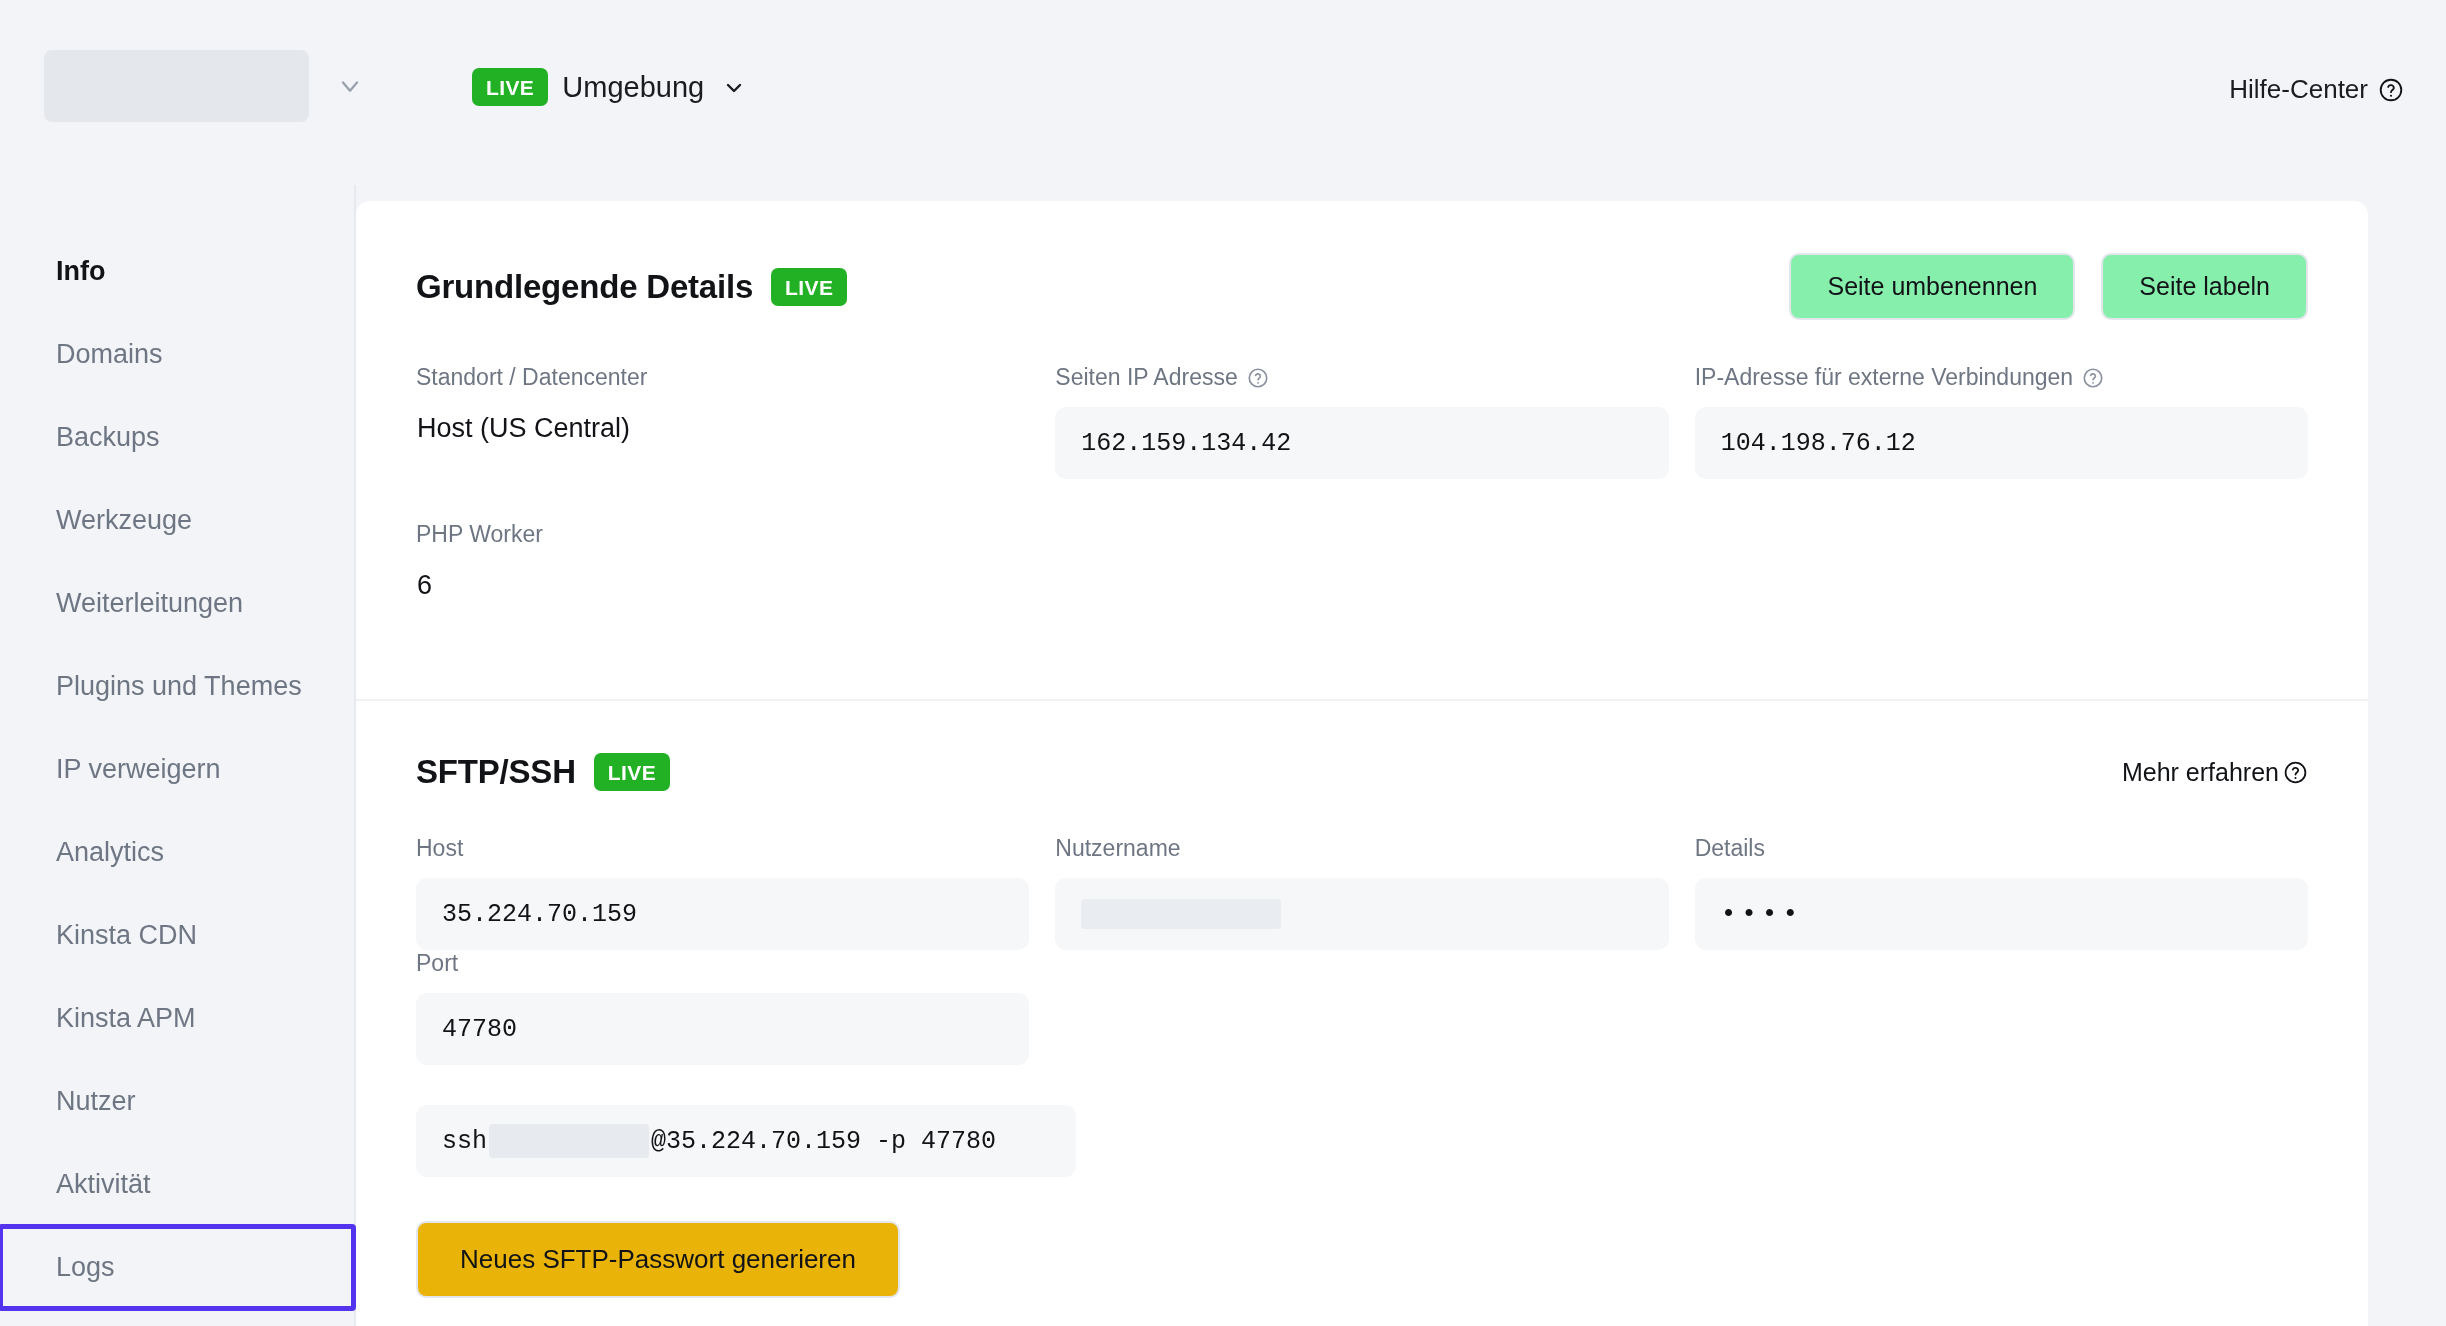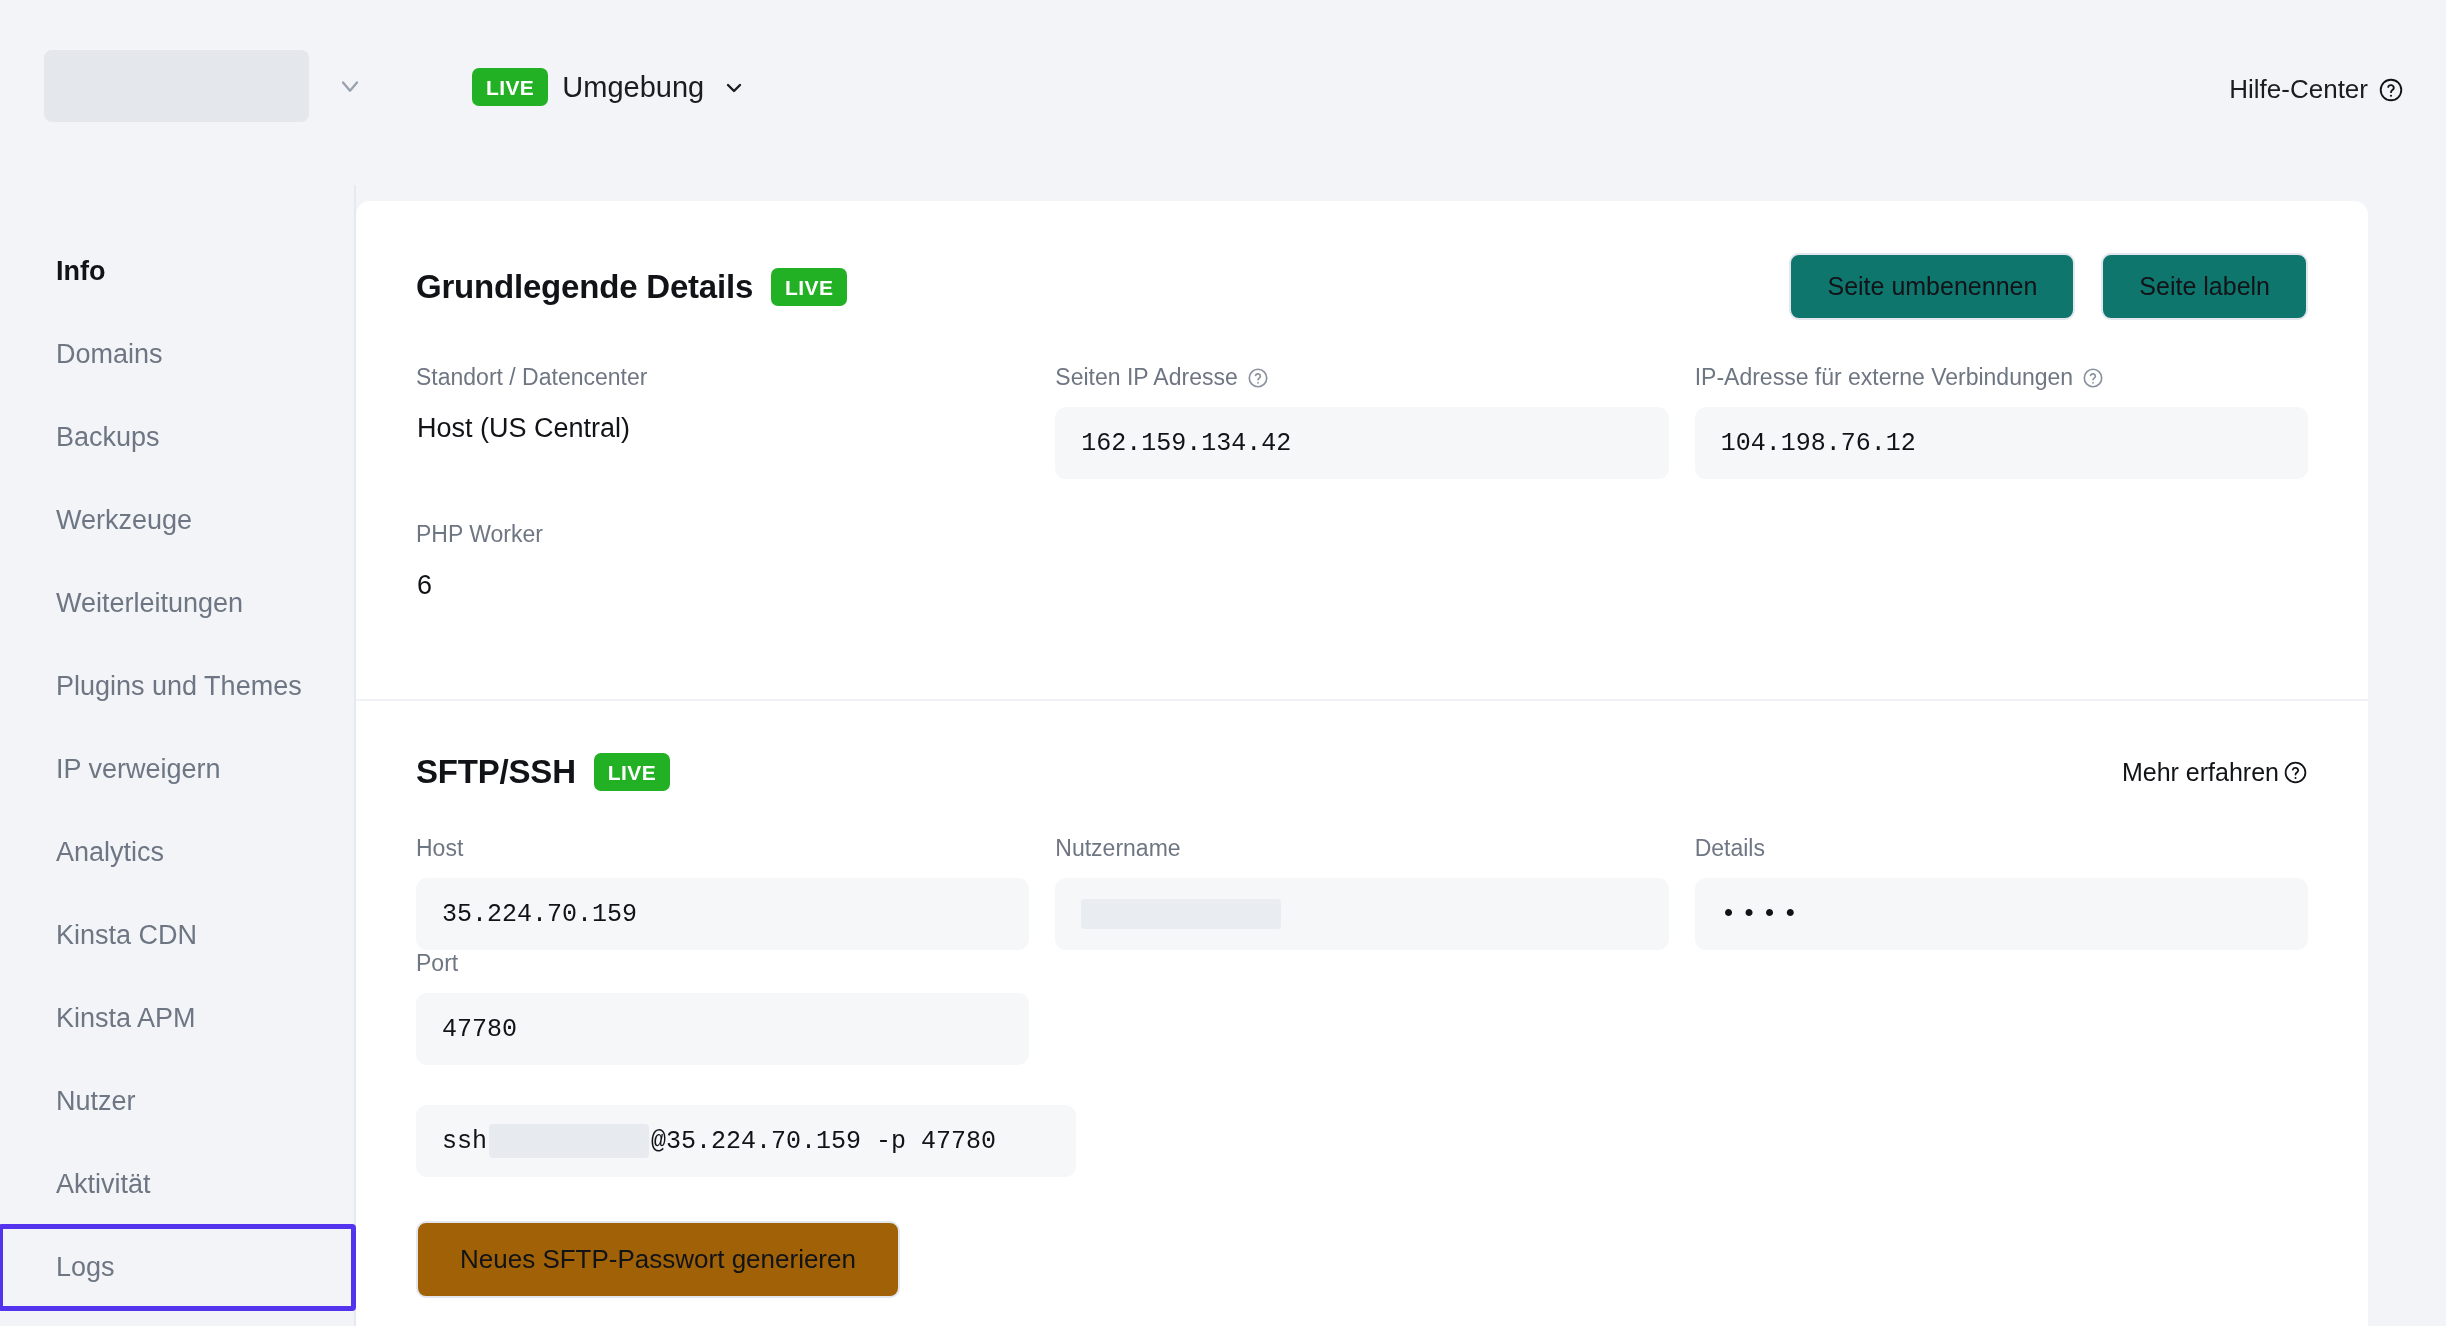--- a/index.html
+++ b/index.html
@@ -179,21 +179,21 @@
   .section-title {
     font-size: 33px;
     font-weight: 700;
     color: #111317;
     letter-spacing: -0.2px;
   }
 
   .btn-row { display: flex; gap: 26px; }
 
   .btn {
-    background: #0f766e;
+    background: #86efac;
     border: 2px solid #e3e6ec;
     border-radius: 10px;
     font-size: 25px;
     color: #111317;
     font-family: inherit;
     padding: 17px 36px;
     cursor: pointer;
     white-space: nowrap;
   }
 
@@ -280,21 +280,21 @@
     border-radius: 4px;
   }
 
   .row-gap-lg { margin-top: 40px; }
 
   .ssh-cmd-box { width: 660px; }
 
   .gen-btn-wrap { padding-top: 44px; padding-bottom: 60px; }
 
   .gen-btn {
-    background: #a16207;
+    background: #eab308;
     border: 2px solid #e3e6ec;
     border-radius: 10px;
     font-size: 26px;
     color: #111317;
     font-family: inherit;
     padding: 21px 42px;
     cursor: pointer;
   }
 
   .basic-grid-row2 { margin-top: 42px; }

